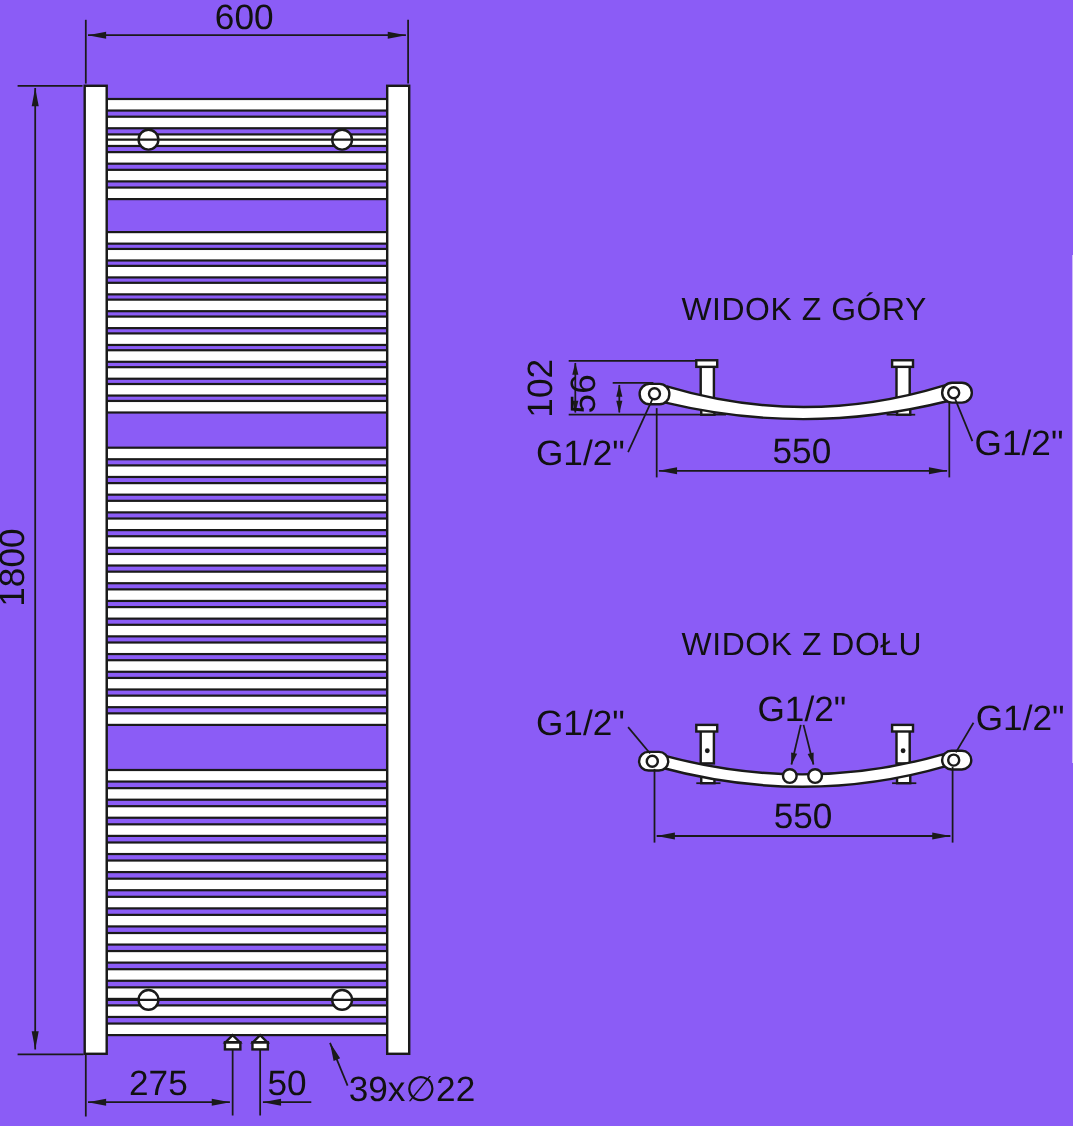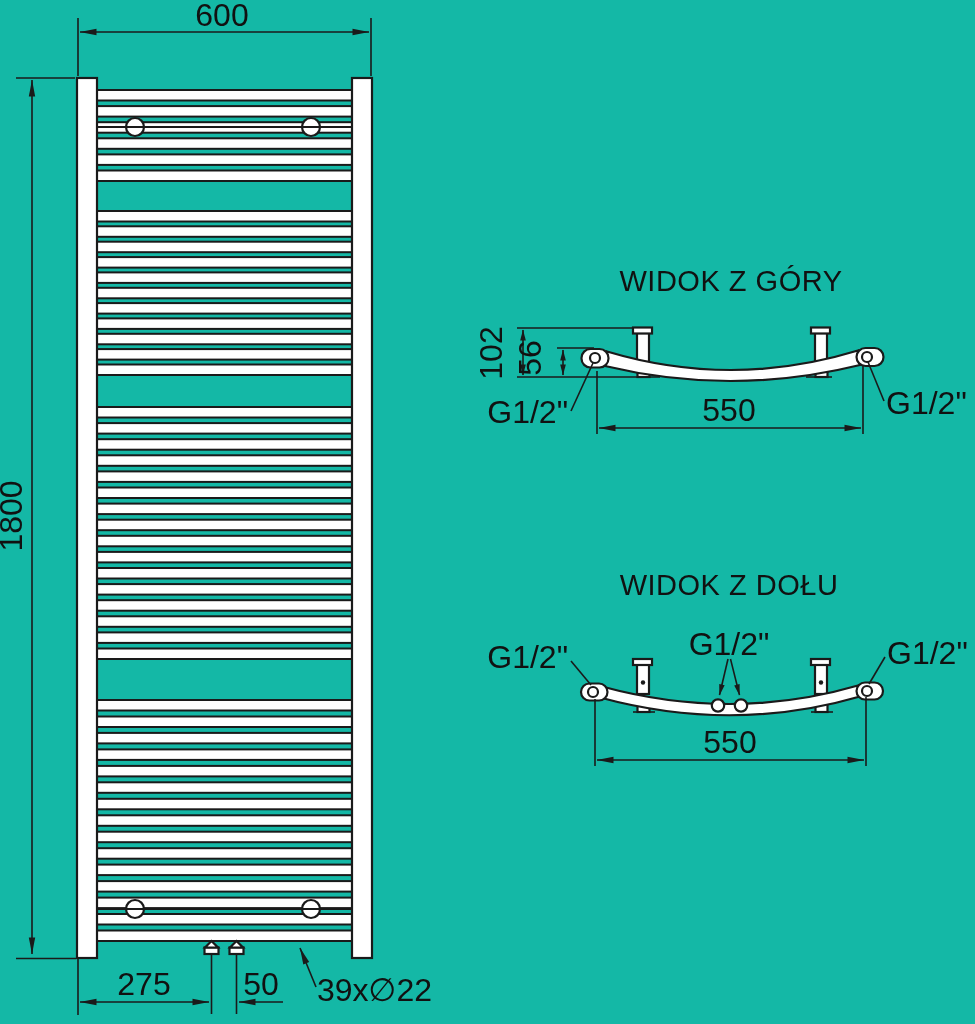--- a/index.html
+++ b/index.html
@@ -1,16 +1,16 @@
 <!DOCTYPE html>
 <html><head>
 <meta charset="utf-8">
 <style>
   html,body{margin:0;padding:0;background:#ffffff;}
-  .canvas{position:relative;width:975px;height:1024px;background:#14b8a6;overflow:hidden;}
+  .canvas{position:relative;width:975px;height:1024px;background:#8b5cf6;overflow:hidden;}
   svg{display:block;}
   .outline{fill:#ffffff;stroke:#1a1a1a;stroke-width:2.2;}
   .thin{fill:none;stroke:#1a1a1a;stroke-width:1.6;}
   .tube{fill:#ffffff;stroke:#1a1a1a;stroke-width:2;}
   .dot{fill:#1a1a1a;stroke:none;}
   text{fill:#111111;font-family:"Liberation Sans","DejaVu Sans",sans-serif;}
   .num{font-size:32px;}
   .ttl{font-size:29px;letter-spacing:0.5px;}
 </style>
 </head>

